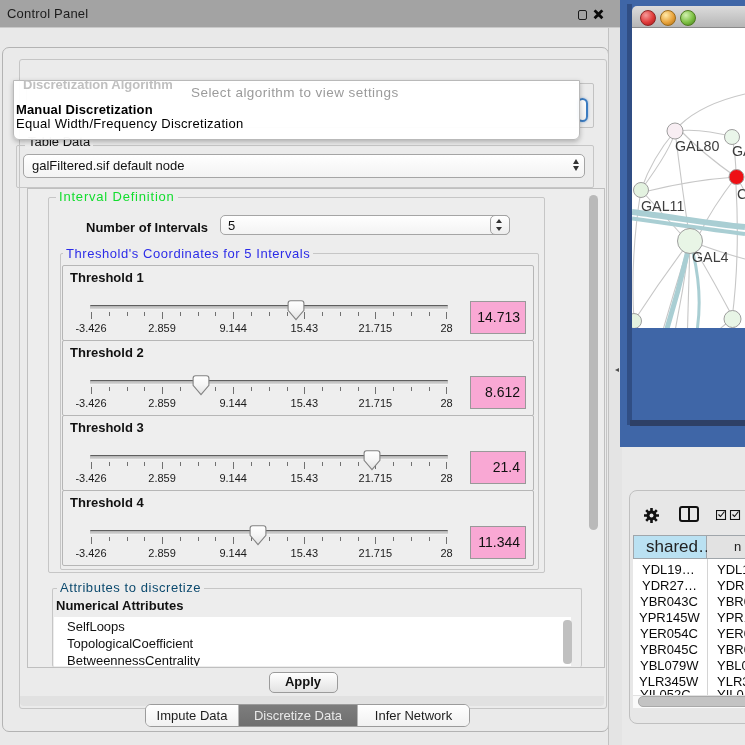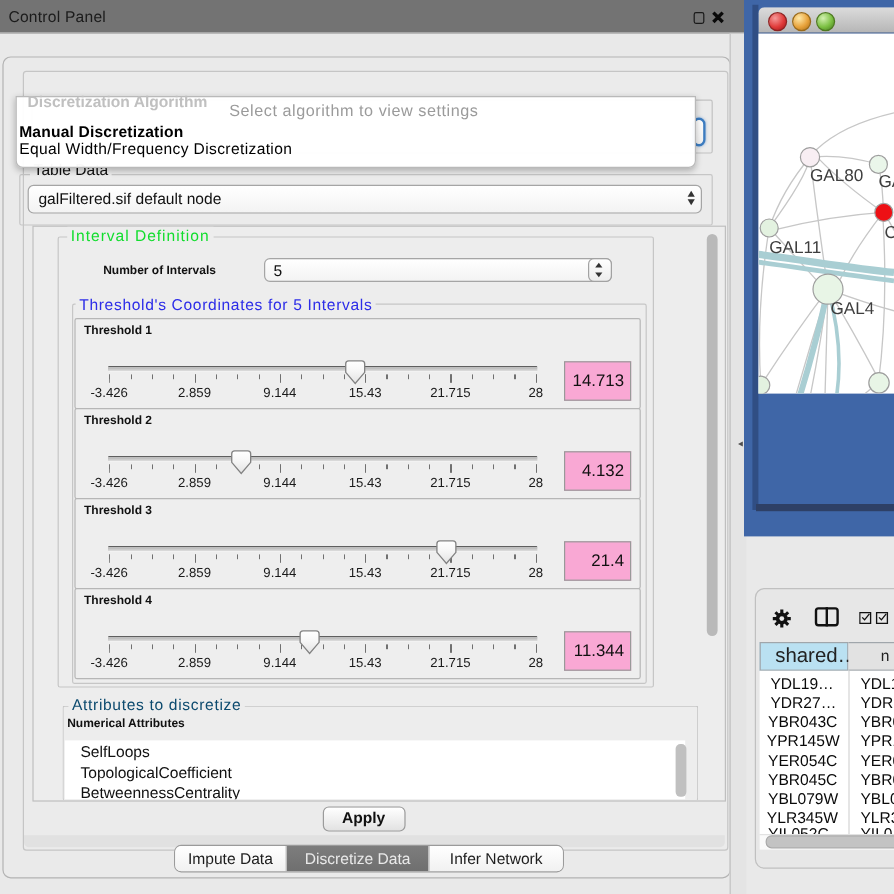--- a/index.html
+++ b/index.html
@@ -1,18 +1,18 @@
 <!DOCTYPE html>
 <html><head><meta charset="utf-8"><style>
 html,body{margin:0;padding:0}
 #root{position:relative;width:745px;height:745px;overflow:hidden;background:#e9e9e9;
   font-family:"Liberation Sans",sans-serif;-webkit-font-smoothing:antialiased}
 .abs,#root div,#root span{position:absolute}
 
-#tbar{left:0;top:0;width:620px;height:27px;background:#737373;border-bottom:1px solid #c9c9c9}
+#tbar{left:0;top:0;width:620px;height:27px;background:#a3a3a3;border-bottom:1px solid #c9c9c9}
 #tbar .t{left:7px;top:6px;font-size:13px;color:#1b1b1b;letter-spacing:.2px}
 #fl{left:577.5px;top:10px;width:7.5px;height:8px;border:1.7px solid #1a1a1a;border-radius:2px}
 #cl{left:593px;top:7px;font-size:13px;font-weight:bold;color:#0a0a0a;-webkit-text-stroke:1px #0a0a0a}
 
 #pA{left:2px;top:47px;width:605px;height:683px;background:#eaeaea;border:1px solid #b3b3b3;border-radius:7px}
 
 #tabs{left:96px;top:31px;width:429px;height:22px;display:flex;position:absolute;
   border:1px solid #9b9b9b;border-radius:6px;overflow:hidden;background:#fff}
 #tabs div{position:static;flex:none;display:flex;align-items:center;justify-content:center;
   font-size:13px;font-weight:bold;color:#1d1d1d;background:linear-gradient(#ffffff,#f1f1f1);
@@ -27,21 +27,21 @@
 
 .grp{border:1px solid #c6c6c6;border-radius:2px}
 .gtit{font-size:13px;padding:0 3px;background:#ededed;white-space:nowrap}
 
 .combo{background:linear-gradient(#ffffff,#f3f3f3);border:1px solid #a5a5a5;border-radius:5px;box-sizing:border-box}
 .ar{width:0;height:0;border-left:3.5px solid transparent;border-right:3.5px solid transparent}
 .aru{border-bottom:5px solid #333}
 .ard{border-top:5px solid #333}
 
 .tpanel{left:62px;top:0;width:470px;height:74px;background:#eeeeee;border:1px solid #b6b6b6;border-radius:2px}
-.btxt{font-size:10px;font-weight:bold;color:#111;white-space:nowrap}
+.btxt{font-size:13px;font-weight:bold;color:#111;white-space:nowrap}
 .track{left:90px;width:358px;height:3.5px;background:linear-gradient(#b2b2b2,#dadada);border-top:1.5px solid #5f5f5f;border-bottom:1px solid #f2f2f2;border-radius:1px}
 .ticks-min{left:90.5px;width:357.5px;height:4px;background:repeating-linear-gradient(to right,#707070 0,#707070 1px,transparent 1px,transparent 17.775px)}
 .ticks-maj{left:90.5px;width:357.5px;height:7px;background:repeating-linear-gradient(to right,#707070 0,#707070 1px,transparent 1px,transparent 71.1px)}
 .tl{font-size:11px;font-weight:normal;color:#1a1a1a;transform:translateX(-50%);white-space:nowrap}
 .thumb{position:absolute}
 .vbox{left:470px;width:56px;height:33px;background:#f9a8d4;border:1px solid #999;box-sizing:border-box;
   font-size:14px;color:#111;text-align:right;line-height:31px;padding-right:5px}
 
 #popup{left:13px;top:80px;width:565px;height:58px;background:rgba(255,255,255,0.97);
   border:1px solid #b9b9b9;border-radius:0 0 6px 6px;box-shadow:0 2px 5px rgba(0,0,0,0.25)}
@@ -148,21 +148,21 @@
 <svg class="thumb" style="left:192.2px;top:375.0px" width="18" height="21" viewBox="0 0 18 21">
  <defs>
         <linearGradient id="thg339" x1="0" y1="0" x2="0" y2="1">
    <stop offset="0" stop-color="#ffffff"></stop>
           <stop offset="0.45" stop-color="#f6f6f6"></stop>
           <stop offset="1" stop-color="#e3e3e3"></stop>
         </linearGradient>
       </defs>
  <path d="M3.6,0.7 H14.4 Q16.9,0.7 16.9,3.2 V10.3 L9,19.6 L1.1,10.3 V3.2 Q1.1,0.7 3.6,0.7 Z" fill="url(#thg339)" stroke="#828282" stroke-width="1.1"></path>
 </svg>
-<div class="vbox" style="top:375.5px">4.132</div>
+<div class="vbox" style="top:375.5px">8.612</div>
 <div class="tpanel" style="top:414.5px"></div>
 <div class="btxt" style="left:70px;top:420.0px">Threshold 3</div>
 <div class="track" style="top:454.5px"></div>
 <div class="ticks-min" style="top:461.5px"></div>
 <div class="ticks-maj" style="top:461.5px"></div>
 <span class="tl" style="left:91.0px;top:471.5px">-3.426</span>
     <span class="tl" style="left:162.1px;top:471.5px">2.859</span>
     <span class="tl" style="left:233.2px;top:471.5px">9.144</span>
     <span class="tl" style="left:304.3px;top:471.5px">15.43</span>
     <span class="tl" style="left:375.4px;top:471.5px">21.715</span>

